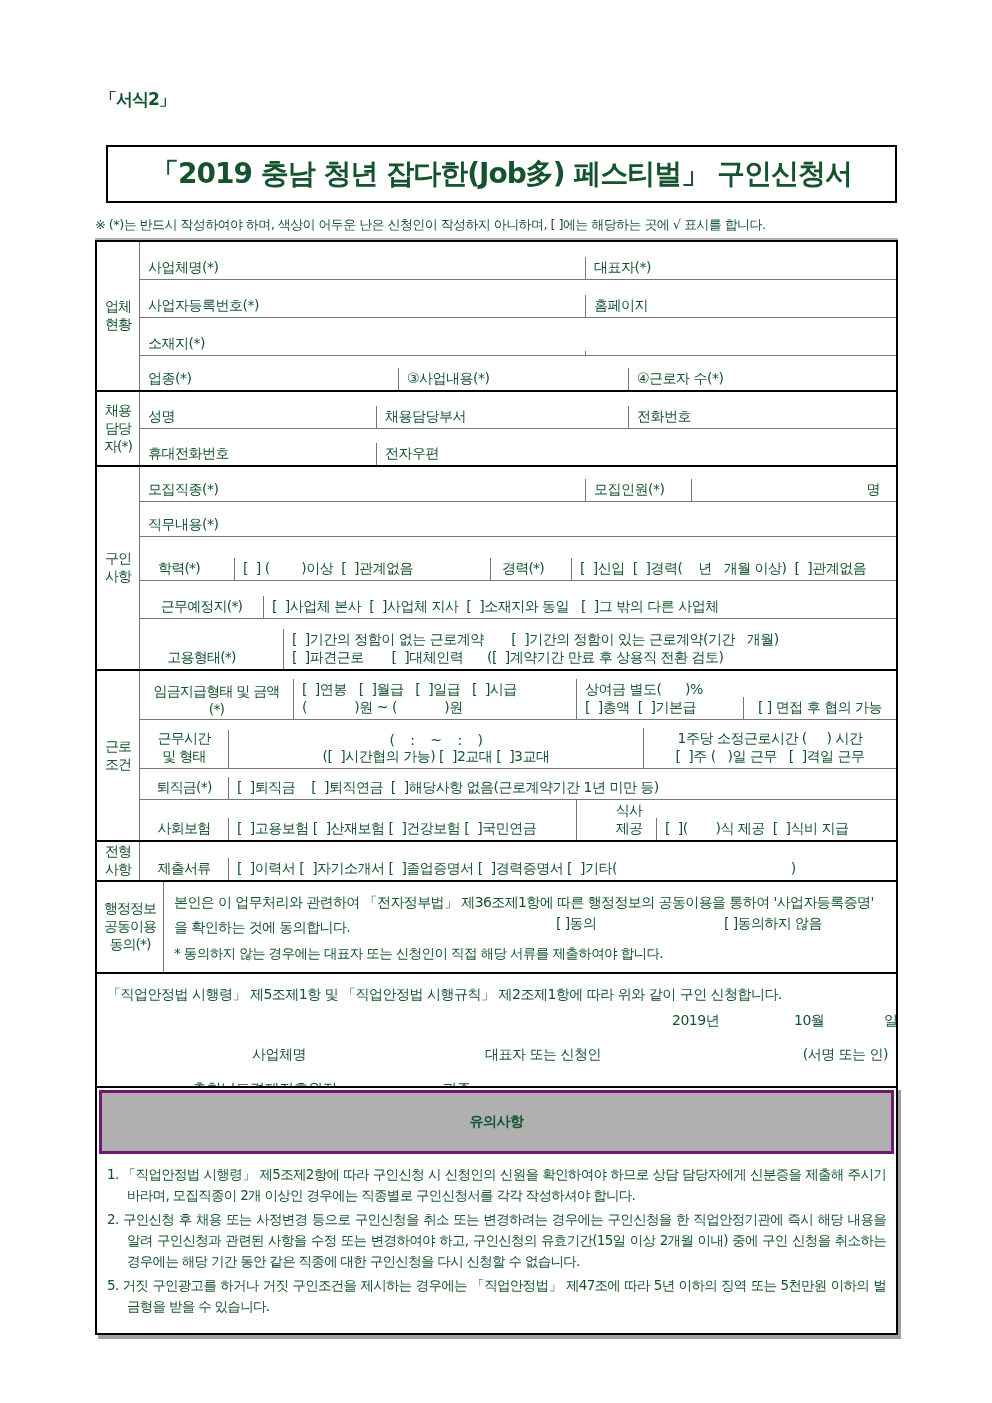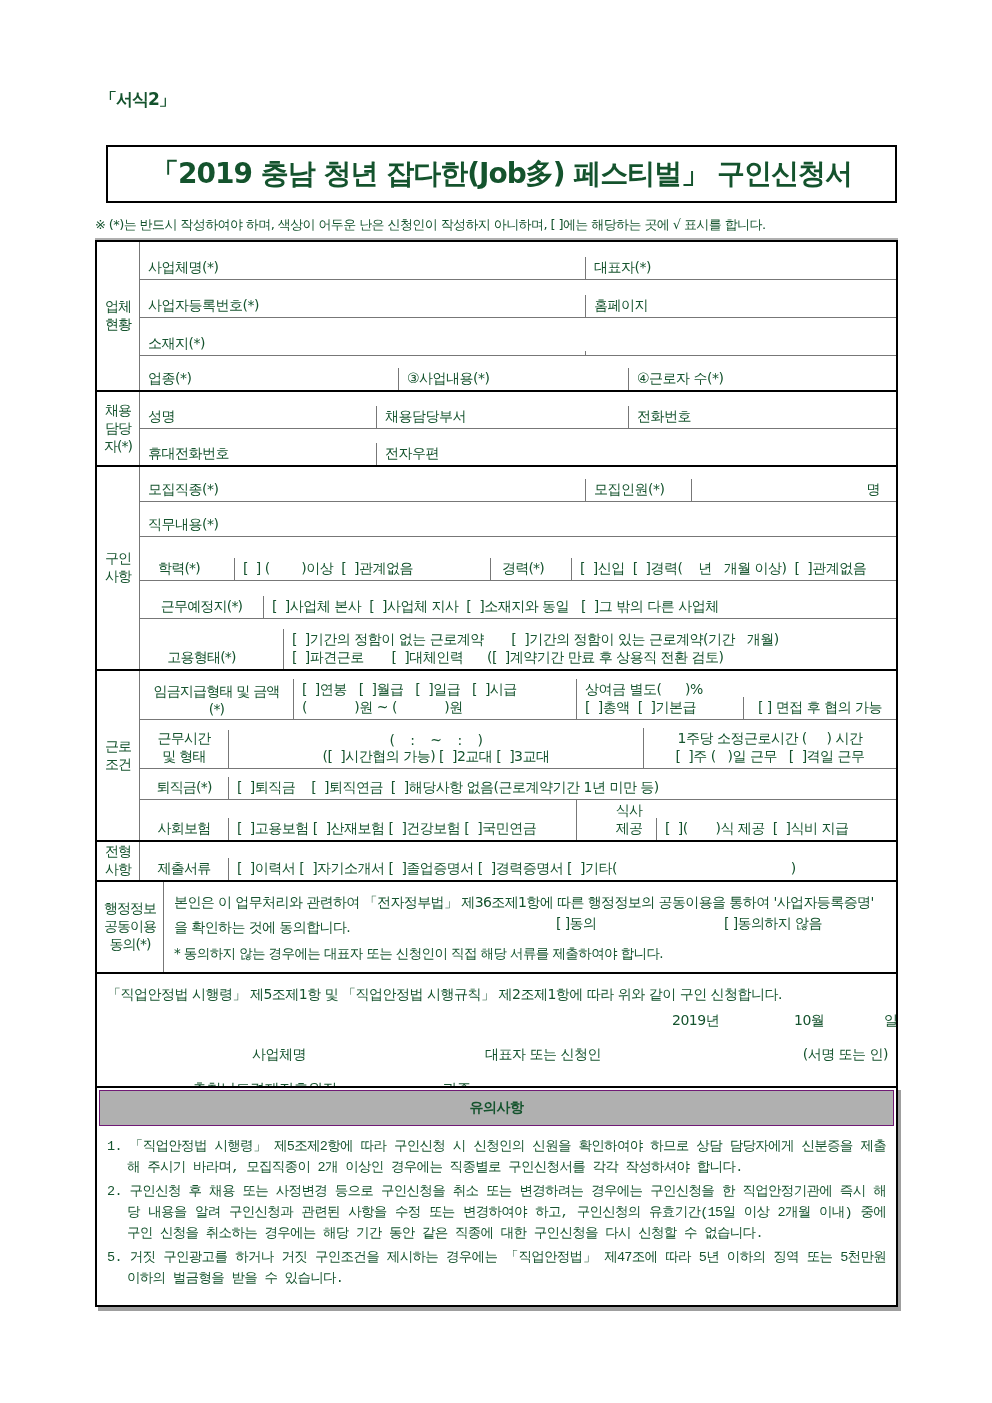--- a/index.html
+++ b/index.html
@@ -49,23 +49,23 @@
   .decl-sign{position:absolute;top:72px;left:0;width:100%;}
   .decl-sign span{position:absolute;top:0;}
   .decl-company{left:155px;} .decl-applicant{left:388px;} .decl-hint{right:8px;}
   .decl-recipient{position:absolute;top:106px;left:0;width:100%;font-size:15px;}
   .decl-recipient .r1{position:absolute;left:95px;top:0;letter-spacing:-0.5px;}
   .decl-recipient .r2{position:absolute;left:345px;top:0;}
 
   
   .notes{position:absolute;left:95px;top:1086px;width:803px;box-sizing:border-box;border:2px solid #000;
          padding:2px;background:#fff;box-shadow:3px 4px 0 #9f9f9f;}
-  .notes-header{border:1px solid #701a75;background:#b0b0b0;text-align:center;font-size:14px;font-weight:bold;
-                padding:8px 0;letter-spacing:-0.5px;}
-  .notes-body{margin-top:2px;padding:8px 8px 12px 8px;font-family:Liberation Mono, monospace;}
+  .notes-header{border:3px solid #701a75;background:#b0b0b0;text-align:center;font-size:14px;font-weight:bold;
+                padding:20px 0;letter-spacing:-0.5px;}
+  .notes-body{margin-top:2px;padding:8px 8px 12px 8px;}
   .note-item{font-size:13.5px;line-height:1.58;text-align:justify;letter-spacing:-0.7px;
              padding-left:20px;text-indent:-20px;margin-bottom:2px;}
 </style>
 </head>
 <body>
 
 <div class="page">
 
   <div class="form-code">「서식2」</div>
 

